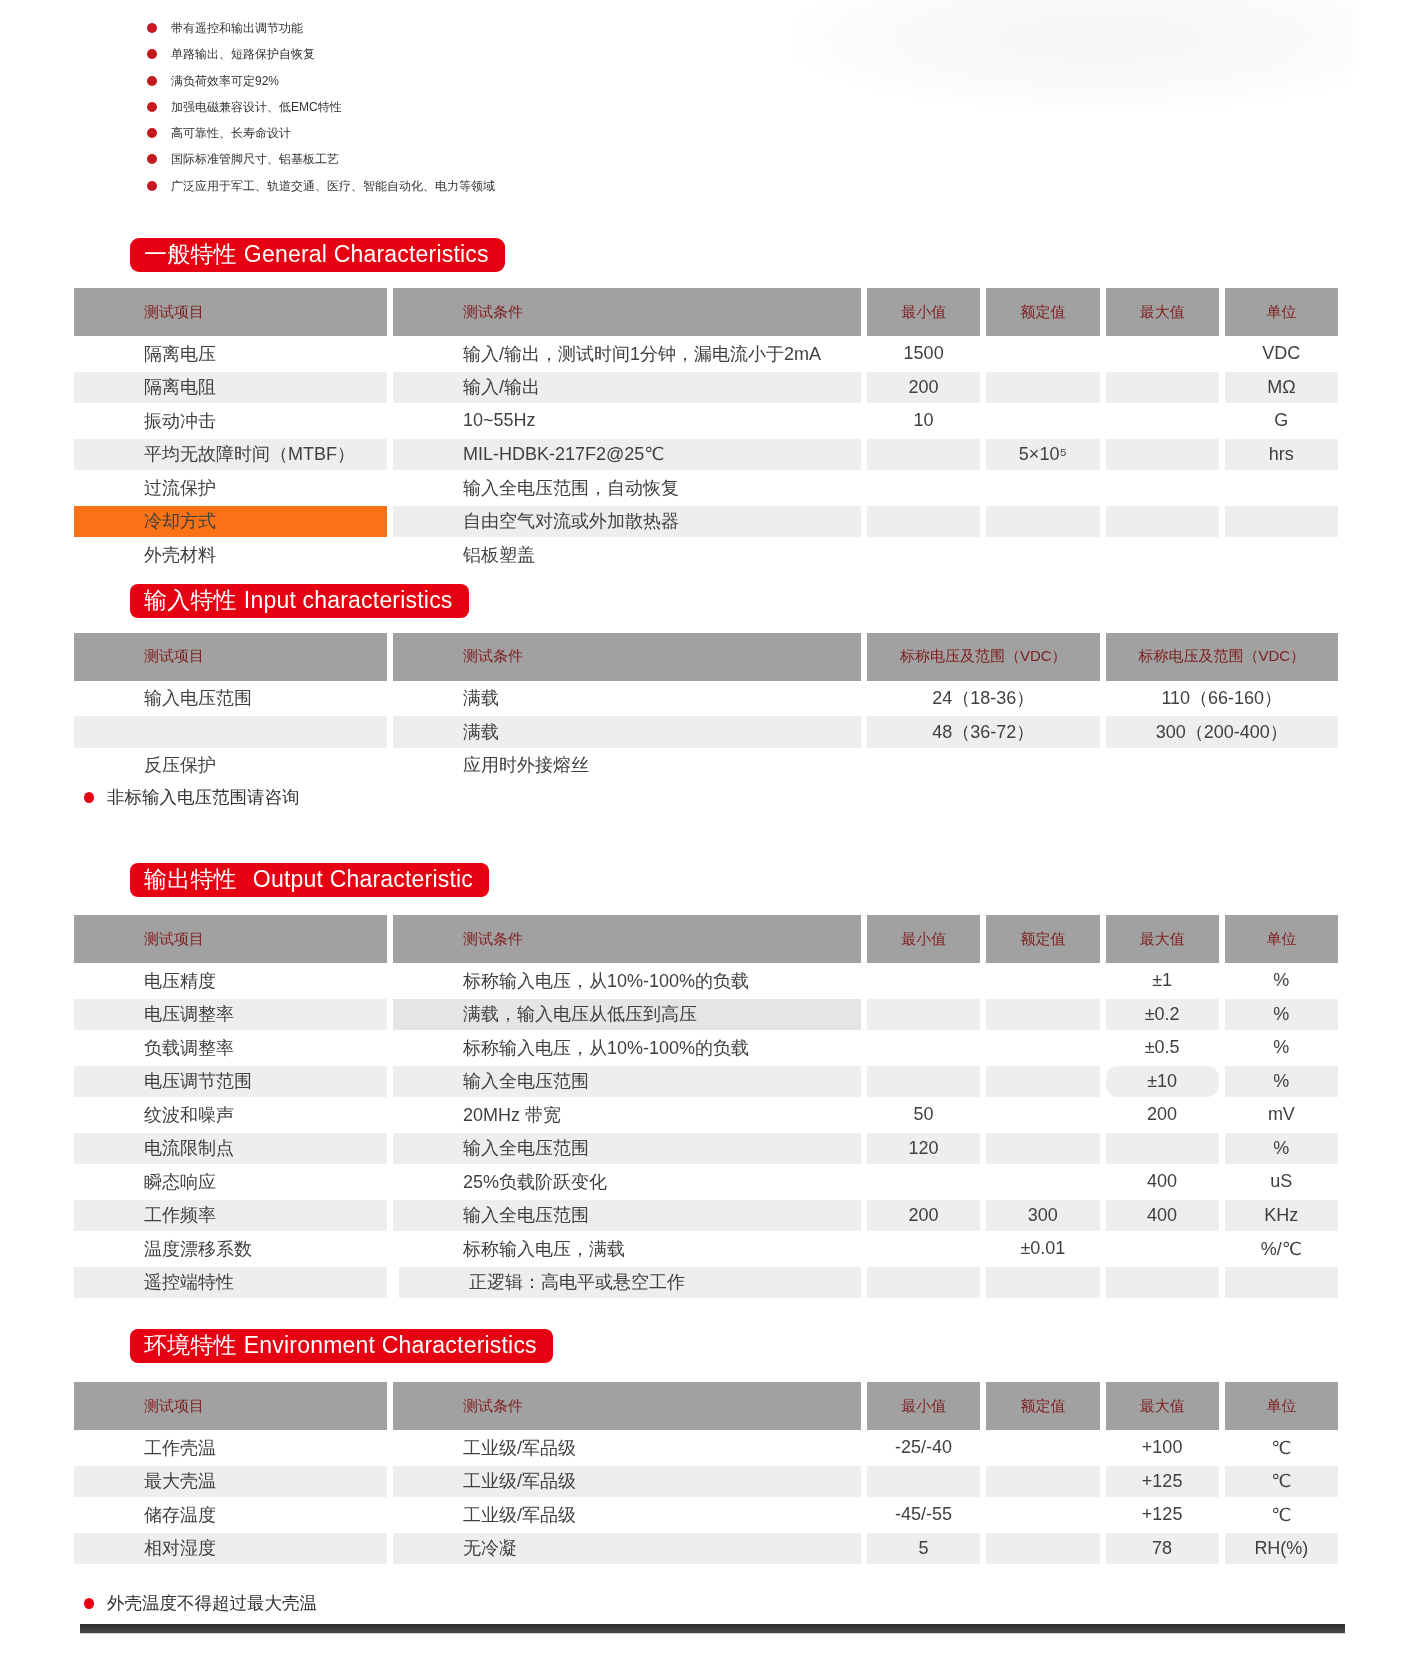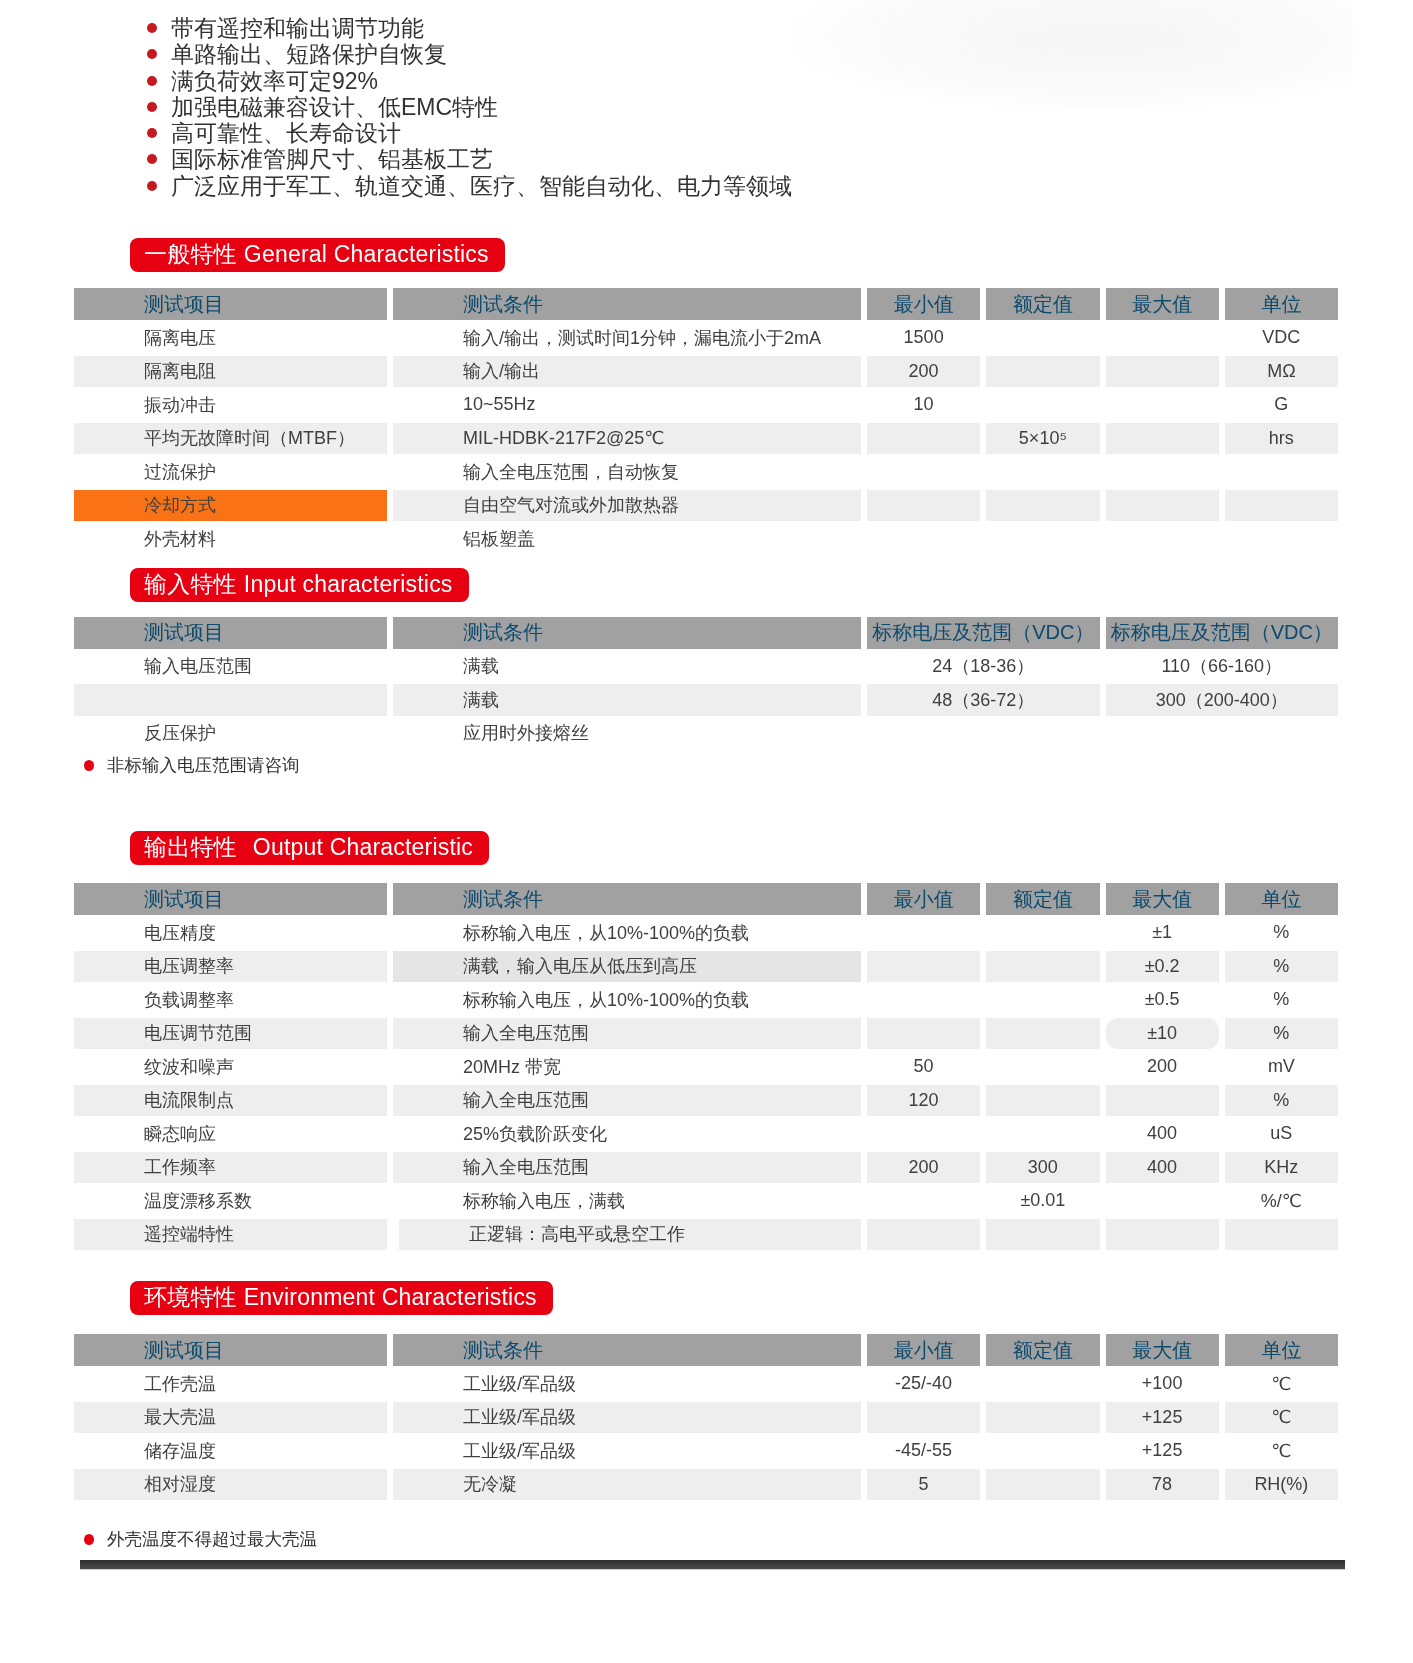--- a/index.html
+++ b/index.html
@@ -7,52 +7,52 @@
     position:relative; width:1413px; height:1663px; background:#fff; overflow:hidden;
     font-family:"Liberation Sans","DejaVu Sans",sans-serif; color:#3a3a3a;
   }
   .corner-wash {
     position:absolute; top:-10px; right:60px; width:560px; height:120px;
     background:radial-gradient(ellipse at 55% 40%, rgba(120,120,120,0.07), rgba(120,120,120,0.03) 55%, rgba(120,120,120,0) 75%);
     pointer-events:none;
   }
   ul.features { list-style:none; margin:0; padding:15px 0 0 146px; }
   ul.features li {
-    position:relative; padding-left:25px; font-size:23px; line-height:26.3px; color:#323232;
+    position:relative; padding-left:25px; font-size:12px; line-height:26.3px; color:#323232;
   }
   ul.features li::before {
     content:""; position:absolute; left:1px; top:8px; width:10px; height:10px;
     border-radius:50%; background:var(--bullet-red,#c5191f);
   }
   .badge {
     display:inline-block; margin-left:130px; background:var(--accent,#e60012); color:#fff;
     font-size:23px; line-height:29px; padding:2px 16px 3px 14px; border-radius:8px;
     letter-spacing:0.2px; white-space:nowrap;
   }
   .badge .en { margin-left:7px; }
   .badge.wide-gap .en { margin-left:16px; }
-  .sec-general .badge { margin-top:39px; }
+  .sec-general .badge { margin-top:39px;border-radius:9px; }
   .sec-input   .badge { margin-top:13px; }
   .sec-output  .badge { margin-top:54px; }
   .sec-env     .badge { margin-top:31px; }
   .tbl {
     width:1264px; margin-left:74px; display:grid; column-gap:6px; row-gap:2px;
   }
   .sec-general .tbl { margin-top:16px; }
   .sec-input   .tbl { margin-top:15px; }
   .sec-output  .tbl { margin-top:18px; }
   .sec-env     .tbl { margin-top:19px; }
   .cols6 { grid-template-columns:313px 468px 1fr 1fr 1fr 1fr; }
   .cols4 { grid-template-columns:313px 468px 1fr 1fr; }
   .cell {
     display:flex; align-items:center; justify-content:center;
     height:31.5px; font-size:18px; color:#3f3f3f; white-space:nowrap;
   }
   .cell.left { justify-content:flex-start; padding-left:70px; }
-  .cell.hdr { background:var(--header-gray,#a1a1a1); color:#0c4a6e; font-size:20px; height:32px; }
+  .cell.hdr { background:var(--header-gray,#a1a1a1); color:#7f1d1d; font-size:15px; height:48px; }
   .note {
     position:relative; margin:4px 0 0 84px; padding-left:23px;
     font-size:17.5px; line-height:24px; color:#323232;
   }
   .note::before {
     content:""; position:absolute; left:0; top:7px; width:10px; height:11px;
     border-radius:50%; background:var(--accent,#e60012);
   }
   .note-env { margin-top:27px; }
   .bottom-bar {

